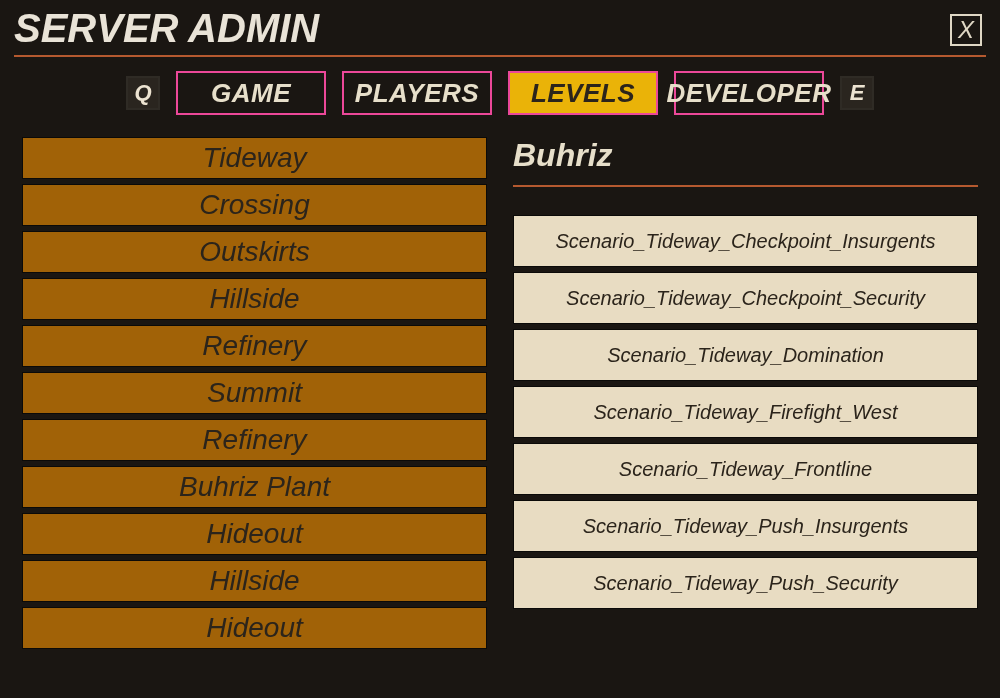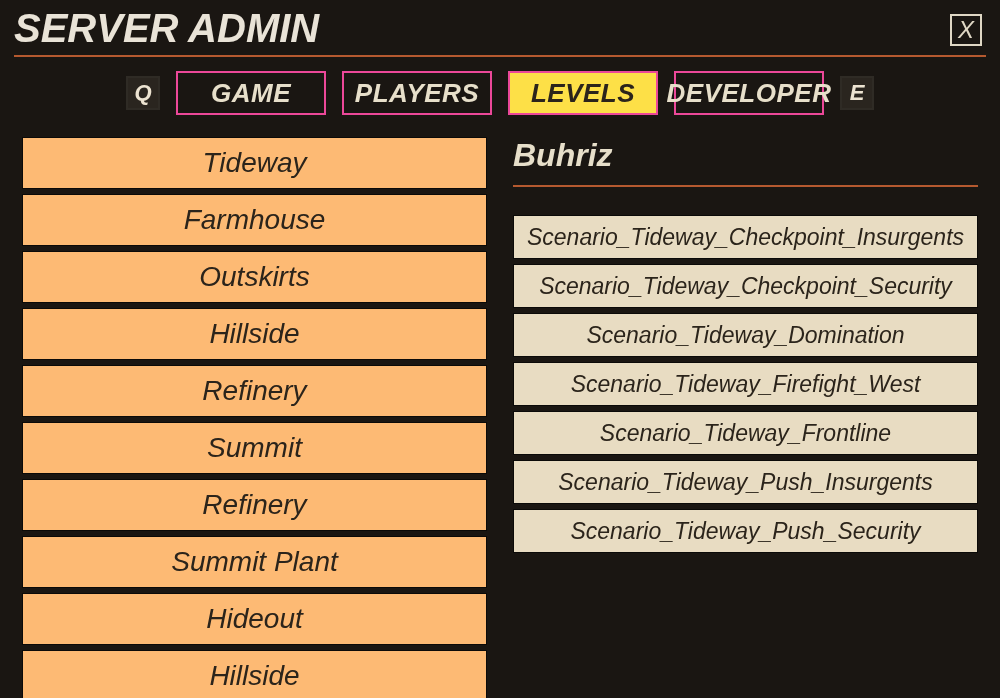--- a/index.html
+++ b/index.html
@@ -61,41 +61,41 @@
     border: 2px solid #ec4899;
     display: flex; align-items: center; justify-content: center;
     font-size: 26px;
     font-weight: 600;
     font-stretch: condensed;
     letter-spacing: 0.5px;
     cursor: pointer;
     color: #e7dfca;
   }
   .tab.selected {
-    background: #fde047;
+    background: #eab308;
     color: #2b241b;
   }
   .cols {
     display: flex;
     gap: 26px;
     padding-left: 8px;
     padding-right: 8px;
   }
   .col {
     flex: 1;
     min-width: 0;
   }
   .level-list {
     display: flex;
     flex-direction: column;
     gap: 5px;
   }
   .level-btn {
-    height: 52px;
-    background: #fdba74;
+    height: 42px;
+    background: #a16207;
     border: 1px solid #0b0a08;
     color: #2b241b;
     display: flex; align-items: center; justify-content: center;
     font-size: 28px;
     font-weight: 500;
     font-stretch: condensed;
     cursor: pointer;
   }
   .detail-title {
     font-size: 32px;
@@ -108,26 +108,26 @@
     height: 2px;
     background: #b5592f;
     margin-bottom: 28px;
   }
   .scenario-list {
     display: flex;
     flex-direction: column;
     gap: 5px;
   }
   .scenario-btn {
-    height: 44px;
+    height: 52px;
     background: #e8dcc2;
     border: 1px solid #0b0a08;
     color: #2b241b;
     display: flex; align-items: center; justify-content: center;
-    font-size: 23px;
+    font-size: 20px;
     font-weight: 500;
     font-stretch: condensed;
     cursor: pointer;
     white-space: nowrap;
   }
 </style>
 </head>
 <body>
 
 <div class="panel">
@@ -158,39 +158,39 @@
     <div class="key-hint">E</div>
   </div>
 
   <div class="cols">
     <div class="col">
       <div class="level-list" id="level-list">
           <div class="level-btn">
             <span>Tideway</span>
           </div>
           <div class="level-btn">
-            <span>Farmhouse</span>
+            <span>Crossing</span>
           </div>
           <div class="level-btn">
             <span>Outskirts</span>
           </div>
           <div class="level-btn">
             <span>Hillside</span>
           </div>
           <div class="level-btn">
             <span>Refinery</span>
           </div>
           <div class="level-btn">
             <span>Summit</span>
           </div>
           <div class="level-btn">
             <span>Refinery</span>
           </div>
           <div class="level-btn">
-            <span>Summit Plant</span>
+            <span>Buhriz Plant</span>
           </div>
           <div class="level-btn">
             <span>Hideout</span>
           </div>
           <div class="level-btn">
             <span>Hillside</span>
           </div>
           <div class="level-btn">
             <span>Hideout</span>
           </div>

